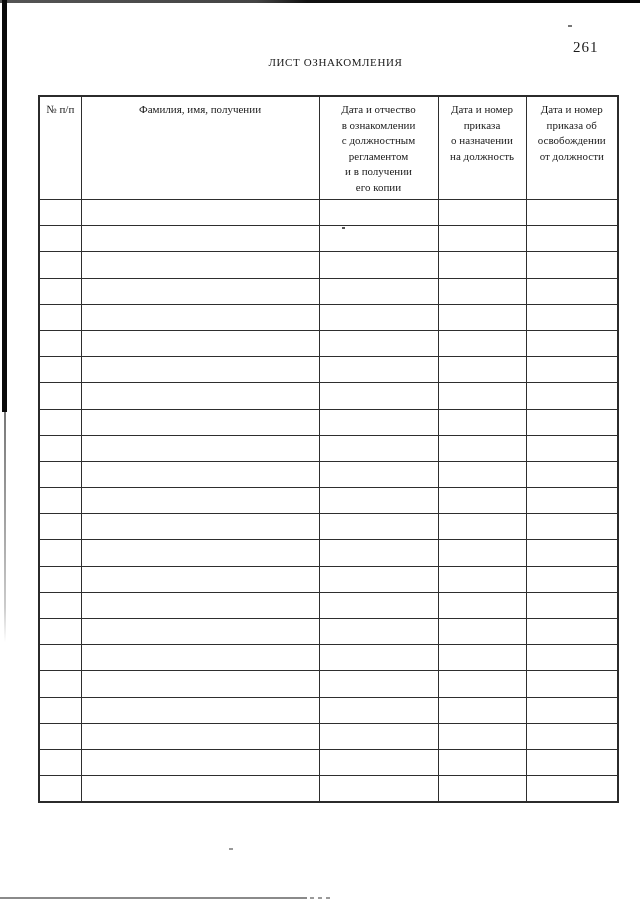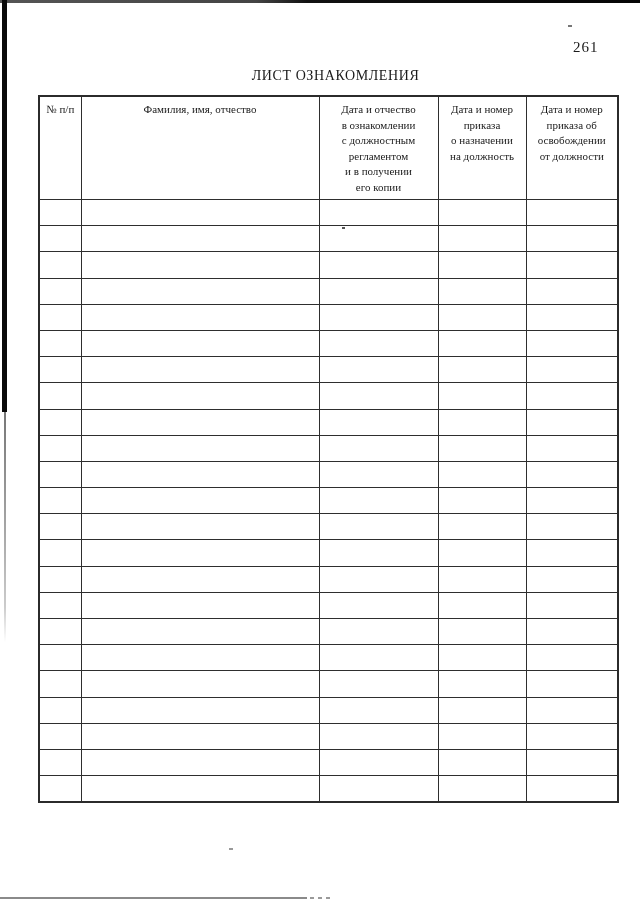--- a/index.html
+++ b/index.html
@@ -55,25 +55,25 @@
     position: absolute;
     top: 23px;
     left: 573px;
     font-size: 15px;
     letter-spacing: 1px;
     margin-top: 16px;
   }
 
   .page-title {
     position: absolute;
-    top: 68px;
+    top: 56px;
     left: 38px;
     width: 595px;
     text-align: center;
-    font-size: 14px;
+    font-size: 11px;
     letter-spacing: 0.6px;
   }
 
   table.sheet {
     position: absolute;
     top: 95px;
     left: 38px;
     width: 579px;
     border-collapse: collapse;
     table-layout: fixed;
@@ -123,21 +123,21 @@
   <colgroup>
     <col style="width:42px">
     <col style="width:238px">
     <col style="width:119px">
     <col style="width:88px">
     <col style="width:92px">
   </colgroup>
   <thead>
     <tr>
       <th>№ п/п</th>
-      <th>Фамилия, имя, отчество</th>
+      <th>Фамилия, имя, получении</th>
       <th>Дата и отчество
 в ознакомлении
 с должностным
 регламентом
 и в получении
 его копии</th>
       <th>Дата и номер
 приказа
 о назначении
 на должность</th>

